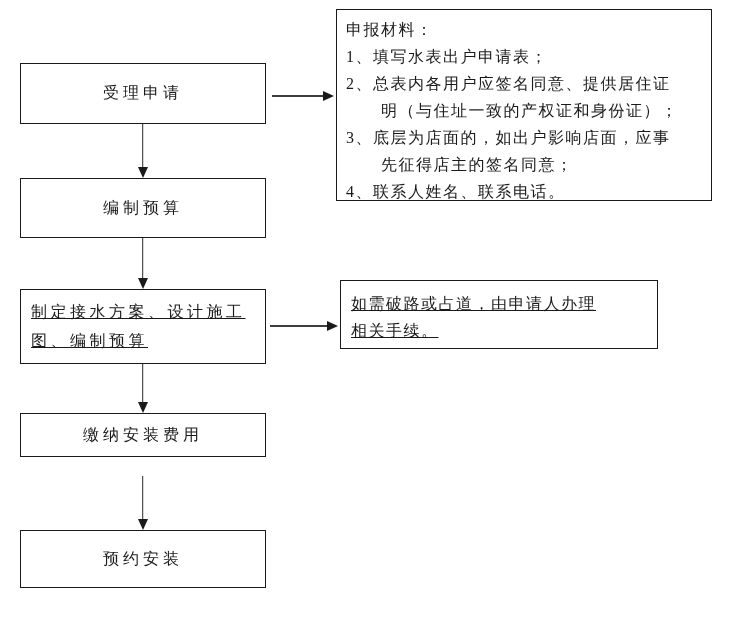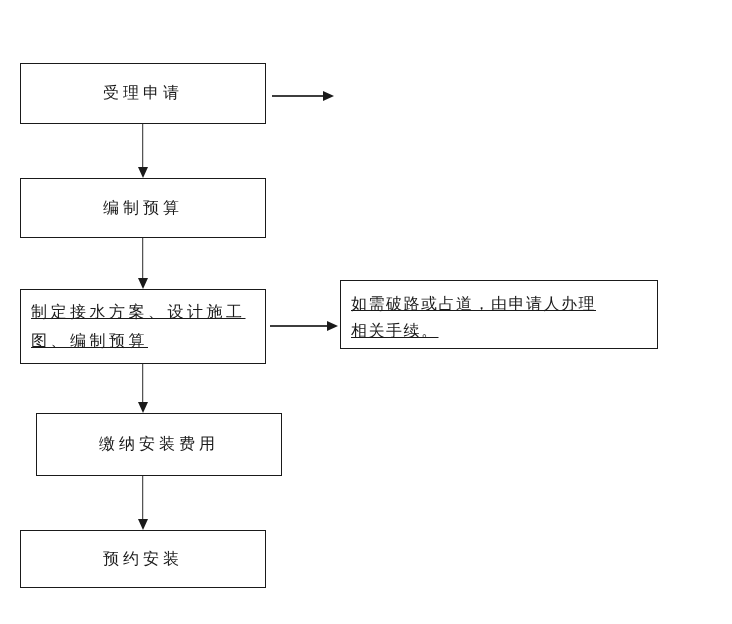--- a/index.html
+++ b/index.html
@@ -118,28 +118,37 @@
 
   <div class="box step-centered" style="left:20px; top:178px; width:246px; height:60px;">
     <span>编制预算</span>
   </div>
 
   <div class="box step-multiline" style="left:20px; top:289px; width:246px; height:75px;">
     <span class="pre">制定接水方案、设计施工
 图、编制预算</span>
   </div>
 
-  <div class="box step-centered" style="left:20px; top:413px; width:246px; height:63px;margin-left:16px;">
+  <div class="box step-centered" style="left:20px; top:413px; width:246px; height:44px;">
     <span>缴纳安装费用</span>
   </div>
 
   <div class="box step-centered" style="left:20px; top:530px; width:246px; height:58px;">
     <span>预约安装</span>
   </div>
 
+  <div class="box note-materials" style="left:336px; top:9px; width:376px; height:192px;">
+    <div class="materials-title">申报材料：</div>
+    <div class="materials-item">1、填写水表出户申请表；</div>
+    <div class="materials-item">2、总表内各用户应签名同意、提供居住证
+明（与住址一致的产权证和身份证）；</div>
+    <div class="materials-item">3、底层为店面的，如出户影响店面，应事
+先征得店主的签名同意；</div>
+    <div class="materials-item">4、联系人姓名、联系电话。</div>
+  </div>
 
   <div class="box note-road" style="left:340px; top:280px; width:318px; height:69px;">
     <span class="pre">如需破路或占道，由申请人办理
 相关手续。</span>
   </div>
 
   <div class="varrow" style="left:136px; top:124px; height:54px;">
     <div class="shaft"></div>
     <div class="head"></div>
   </div>

